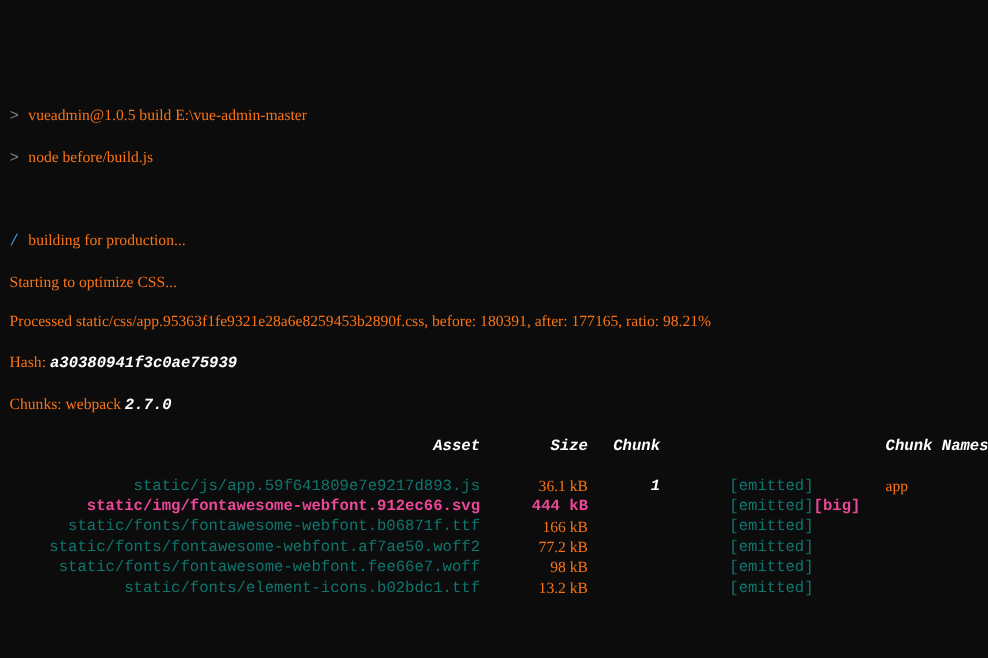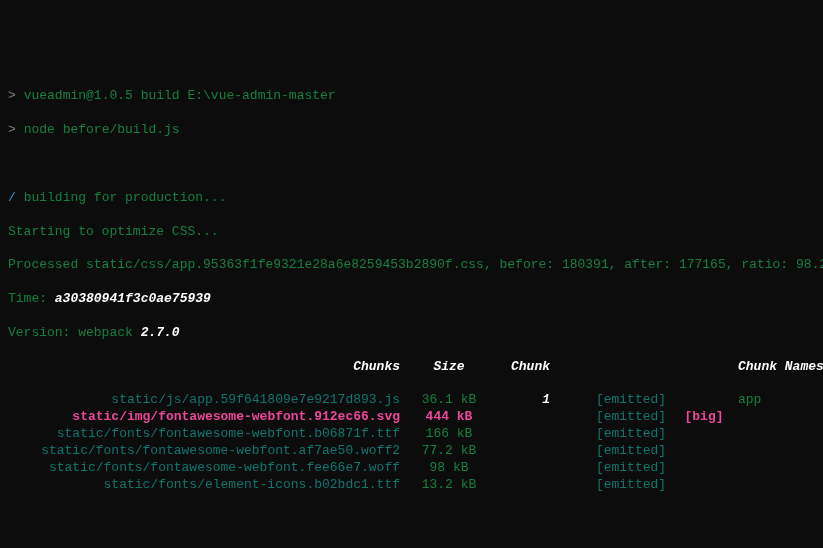--- a/index.html
+++ b/index.html
@@ -10,53 +10,53 @@
     body {
       background: #0c0c0c;
       color: #cccccc;
       font-family: Consolas, 'Courier New', monospace;
       font-size: 13px;
       line-height: 1.3;
       padding: 4px 8px;
       white-space: pre;
     }
     .prompt-char { color: #808080; }
-    .white { color: #15803d; }
+    .white { color: #f97316; font-family: Liberation Serif, serif; }
     .cyan { color: #3a96dd; }
     .green { color: #0f766e; }
     .yellow { color: #ec4899; font-weight: bold; }
     .bold-white { color: #ffffff; font-weight: bold; font-style: italic; }
     
     .table-row {
       display: grid;
       grid-template-columns: 400px 90px 60px 120px 60px 120px;
     }
     .col-asset { text-align: right; padding-right: 8px; }
-    .col-size { text-align: center; padding-right: 8px; }
+    .col-size { text-align: right; padding-right: 8px; }
     .col-chunks { text-align: right; padding-right: 8px; }
-    .col-emit { text-align: center; margin-left: 26px; }
-    .col-big { text-align: center; padding-right: 8px; }
+    .col-emit { text-align: right; margin-left: 26px; }
+    .col-big { text-align: left; padding-right: 8px; }
     .col-names { text-align: left; }
   </style>
 </head>
 <body>
 
 
 
 <div>
 <div><span class="prompt-char">&gt;</span> <span class="white">vueadmin@1.0.5 build E:\vue-admin-master</span></div>
 <div><span class="prompt-char">&gt;</span> <span class="white">node before/build.js</span></div>
 <div> </div>
 <div><span class="cyan">/</span> <span class="white">building for production...</span></div>
 <div class="white">Starting to optimize CSS...</div>
 <div class="white">Processed static/css/app.95363f1fe9321e28a6e8259453b2890f.css, before: 180391, after: 177165, ratio: 98.21%</div>
-<div><span class="white">Time: </span><span class="bold-white">a30380941f3c0ae75939</span></div>
-<div><span class="white">Version: webpack </span><span class="bold-white">2.7.0</span></div>
+<div><span class="white">Hash: </span><span class="bold-white">a30380941f3c0ae75939</span></div>
+<div><span class="white">Chunks: webpack </span><span class="bold-white">2.7.0</span></div>
 <div class="table-row bold-white">
-  <span class="col-asset">Chunks</span>
+  <span class="col-asset">Asset</span>
   <span class="col-size">Size</span>
   <span class="col-chunks">Chunk</span>
   <span class="col-emit"></span>
   <span class="col-big"></span>
   <span class="col-names">Chunk Names</span>
 </div>
 <div id="rows-container"><div class="table-row"><span class="col-asset green">static/js/app.59f641809e7e9217d893.js</span><span class="col-size white">36.1 kB</span><span class="col-chunks bold-white">1</span><span class="col-emit green">[emitted]</span><span class="col-big yellow"></span><span class="col-names white">app</span></div><div class="table-row"><span class="col-asset yellow">static/img/fontawesome-webfont.912ec66.svg</span><span class="col-size yellow">444 kB</span><span class="col-chunks bold-white"></span><span class="col-emit green">[emitted]</span><span class="col-big yellow">[big]</span><span class="col-names white"></span></div><div class="table-row"><span class="col-asset green">static/fonts/fontawesome-webfont.b06871f.ttf</span><span class="col-size white">166 kB</span><span class="col-chunks bold-white"></span><span class="col-emit green">[emitted]</span><span class="col-big yellow"></span><span class="col-names white"></span></div><div class="table-row"><span class="col-asset green">static/fonts/fontawesome-webfont.af7ae50.woff2</span><span class="col-size white">77.2 kB</span><span class="col-chunks bold-white"></span><span class="col-emit green">[emitted]</span><span class="col-big yellow"></span><span class="col-names white"></span></div><div class="table-row"><span class="col-asset green">static/fonts/fontawesome-webfont.fee66e7.woff</span><span class="col-size white">98 kB</span><span class="col-chunks bold-white"></span><span class="col-emit green">[emitted]</span><span class="col-big yellow"></span><span class="col-names white"></span></div><div class="table-row"><span class="col-asset green">static/fonts/element-icons.b02bdc1.ttf</span><span class="col-size white">13.2 kB</span><span class="col-chunks bold-white"></span><span class="col-emit green">[emitted]</span><span class="col-big yellow"></span><span class="col-names white"></span></div></div>
 
 
 

